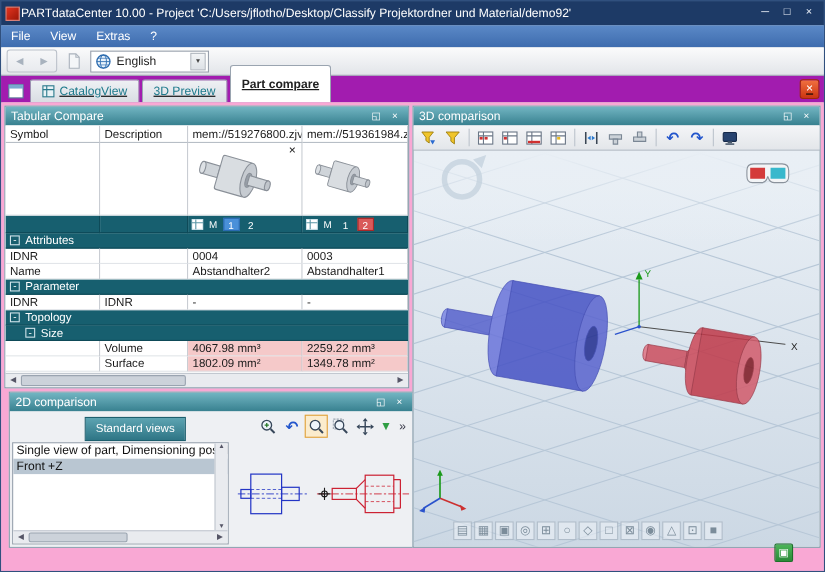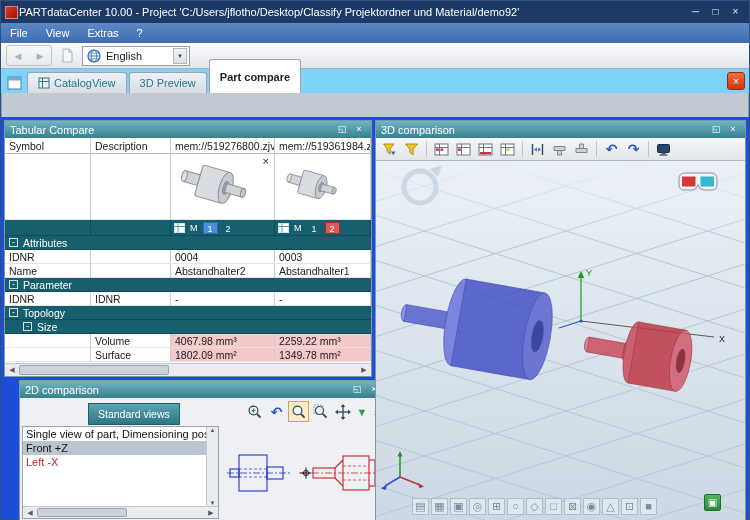--- a/index.html
+++ b/index.html
@@ -18,32 +18,32 @@
   
   .toolbar{height:26px;flex:none;background:linear-gradient(#fbfbfc,#e2e5e9);border-bottom:1px solid #a9b1bb;
     display:flex;align-items:center;gap:4px;padding:0 5px;}
   .tool-group{display:flex;align-items:center;border:1px solid #bcc2ca;border-radius:3px;background:linear-gradient(#f6f7f8,#e8eaee);height:21px;}
   .tool-btn{width:22px;height:19px;display:flex;align-items:center;justify-content:center;color:#a8b2be;font-size:11px;}
   .lang-combo{display:flex;align-items:center;gap:5px;height:20px;border:1px solid #98a0ac;background:#fff;padding:0 2px 0 4px;width:108px;}
   .lang-text{flex:1;color:#222;}
   .combo-arrow{width:14px;height:16px;background:linear-gradient(#f2f4f6,#dde1e6);border:1px solid #b0b6be;
     font-size:6px;line-height:15px;text-align:center;color:#444;}
   
-  .tabbar{height:24px;flex:none;background:#7dd3fc;display:flex;align-items:flex-end;gap:2px;padding:2px 4px 0 4px;}
+  .tabbar{height:24px;flex:none;background:#a21caf;display:flex;align-items:flex-end;gap:2px;padding:2px 4px 0 4px;text-decoration:underline;}
   .tabbar-icon{width:18px;height:20px;display:flex;align-items:center;justify-content:center;margin-right:2px;}
   .tab{height:21px;display:flex;align-items:center;gap:4px;padding:0 10px;border:1px solid #9aa4b0;border-bottom:none;
     border-radius:3px 3px 0 0;background:linear-gradient(#eef1f4,#d9dde3);color:#1d7a8c;}
   .tab.active{background:#fff;color:#222;font-weight:bold;height:34px;align-items:center;}
   .tab-close{margin-left:auto;width:18px;height:18px;margin-bottom:3px;border-radius:3px;
     background:linear-gradient(#f07040,#cc3510);border:1px solid #a02808;color:#fff;font-size:11px;line-height:16px;text-align:center;}
   
-  .main{flex:1;position:relative;background:#1d4ed8;margin-top:24px;}
+  .main{flex:1;position:relative;background:#f9a8d4;}
   .panel{position:absolute;border:1px solid #7e96a6;background:#eef0f3;display:flex;flex-direction:column;}
   .p-tabular{left:3px;top:3px;width:368px;height:257px;}
-  .p-2d{left:18px;top:263px;width:368px;height:142px;}
+  .p-2d{left:7px;top:263px;width:368px;height:142px;}
   .p-3d{left:374px;top:3px;width:371px;height:402px;}
   .panel-title{height:17px;flex:none;background:linear-gradient(#72b5c2,#37808f);color:#fff;display:flex;align-items:center;padding:0 5px;gap:3px;}
   .pt-label{flex:1;white-space:nowrap;overflow:hidden;}
   .pt-btn{width:14px;height:13px;line-height:12px;text-align:center;font-size:9px;color:#fff;}
   
   .tc-table{flex:1;background:#fff;overflow:hidden;font-size:10.5px;}
   .trow{display:grid;grid-template-columns:86px 80px 104px 1fr;}
   .tcell{border-right:1px solid #c9cdd3;border-bottom:1px solid #e2e5e9;padding:1px 4px;white-space:nowrap;overflow:hidden;height:14px;line-height:12px;color:#1a1a1a;}
   .thead .tcell{height:16px;line-height:14px;border-bottom:1px solid #b7bec6;}
   .tthumb .tcell{height:66px;position:relative;padding:0;}
@@ -339,21 +339,20 @@
                 </g>
               </svg>
           </span>
           <span class="green-dd">▼</span>
           <span class="ov2">»</span>
         </div>
 
         <div class="listbox">
           <div class="list-desc">Single view of part, Dimensioning possible</div>
           <div class="litem selected">Front +Z</div>
-          <div class="litem red">Left -X</div>
           <div class="lv-scroll">
             <span>▲</span>
             <span>▼</span>
           </div>
           <div class="lh-scroll">
             <span class="hs-btn">◀</span>
             <span class="hs-track">
                 <span class="hs-thumb" style="width:90px"></span>
               </span>
             <span class="hs-btn">▶</span>

